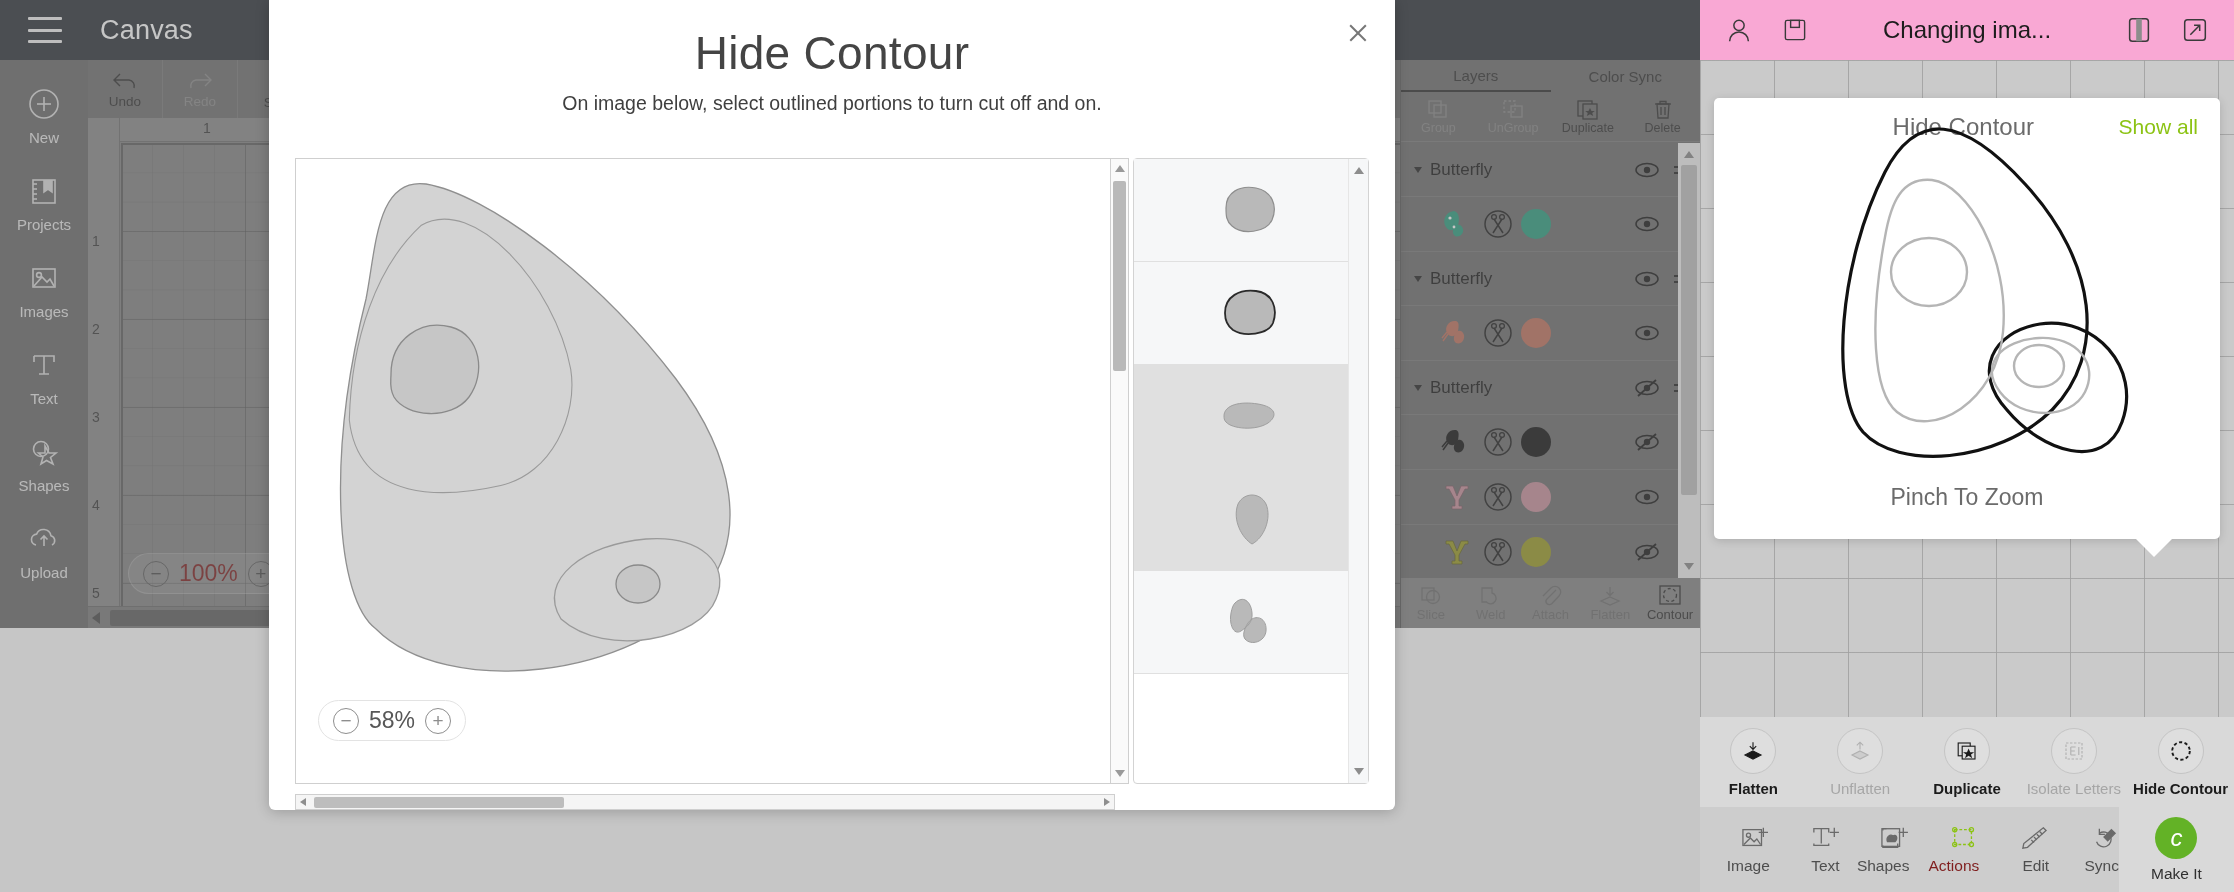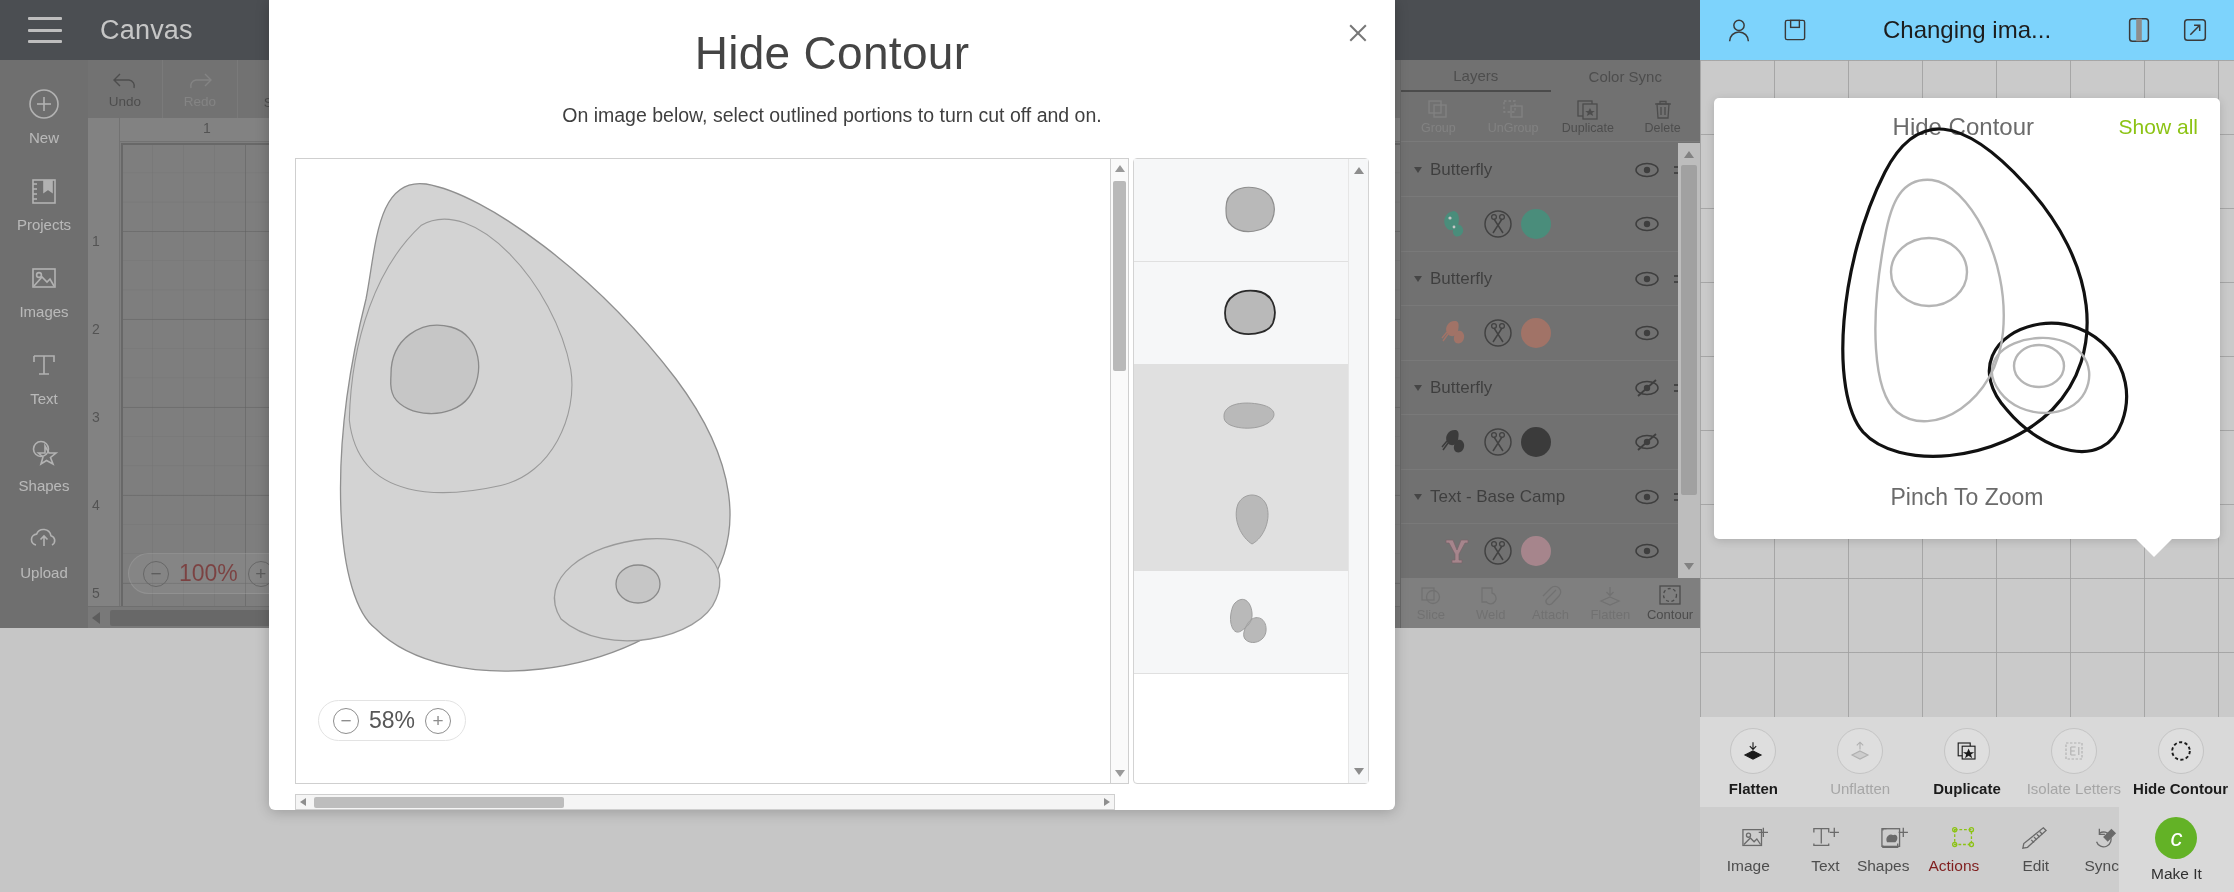--- a/index.html
+++ b/index.html
@@ -157,21 +157,21 @@
     box-shadow: 0 2px 14px rgba(0,0,0,.22);
   }
   .modal-close { position: absolute; right: 22px; top: 18px; width: 30px; height: 30px;
     cursor: pointer; }
   .modal-close::before, .modal-close::after { content: ""; position: absolute;
     left: 4px; top: 14px; width: 22px; height: 1.8px; background: #777; }
   .modal-close::before { transform: rotate(45deg); }
   .modal-close::after { transform: rotate(-45deg); }
   .modal-title { text-align: center; font-size: 46px; color: #444; font-weight: 400;
     padding-top: 26px; letter-spacing: .3px; }
-  .modal-sub { text-align: center; font-size: 19.5px; color: #3f3f3f; margin-top: 24px; }
+  .modal-sub { text-align: center; font-size: 19.5px; color: #3f3f3f; margin-top: 12px; }
 
   .modal-body { position: absolute; left: 26px; right: 26px; top: 158px; bottom: 26px;
     display: flex; }
   .preview-box { position: relative; flex: 1; border: 1px solid #cfcfcf;
     background: #fff; overflow: hidden; }
   .preview-art { position: absolute; left: 10px; top: 0; }
   .preview-vscroll { width: 18px; border: 1px solid #cfcfcf; border-left: none;
     background: #fafafa; position: relative; }
   .preview-vscroll .thumb { position: absolute; left: 2px; top: 22px; width: 13px;
     height: 190px; background: #b9b9b9; border-radius: 2px; }
@@ -209,21 +209,21 @@
   .contour-scroll .dn { bottom: 8px; border-top: 7px solid #8d8d8d; }
   .hide-all-wrap { height: 80px; display: flex; align-items: center;
     justify-content: center; background: #fff; }
   .hide-all-btn { padding: 9px 22px; border: 1.5px solid #97c11f; border-radius: 5px;
     color: #8aba12; font-size: 18px; background: #fff; cursor: pointer;
     font-weight: bold; letter-spacing: .4px; font-family: "Liberation Sans", sans-serif; }
 
   
   #mobile { position: absolute; right: 0; top: 0; width: 534px; height: 892px;
     background: #cfcfcf; }
-  .m-topbar { height: 60px; background: #7dd3fc; display: flex; align-items: center;
+  .m-topbar { height: 60px; background: #f9a8d4; display: flex; align-items: center;
     padding: 0 18px; gap: 14px; }
   .m-title { flex: 1; text-align: center; font-size: 24px; color: #1d1d1d; }
   .m-icon-btn { width: 42px; height: 42px; display: flex; align-items: center;
     justify-content: center; cursor: pointer; }
   .m-canvas-area { position: absolute; left: 0; right: 0; top: 60px; bottom: 175px;
     background: #cacaca; }
   .m-grid { position: absolute; inset: 0;
     background-image:
       linear-gradient(to right, rgba(160,160,160,.85) 1px, transparent 1px),
       linear-gradient(to bottom, rgba(160,160,160,.85) 1px, transparent 1px);
@@ -567,34 +567,20 @@
           <span class="eye-wrap">
               <svg viewBox="0 0 26 18" width="26" height="18">
                 <ellipse cx="13" cy="9" rx="11" ry="6.5" fill="none" stroke="#161616" stroke-width="1.5"></ellipse>
                 <circle cx="13" cy="9" r="3.2" fill="#161616"></circle>
                 <line x1="4" y1="17" x2="22" y2="1" stroke="#161616" stroke-width="1.8"></line>
               </svg>
             </span>
           <span class="drag-wrap"></span>
         </div>
 
-        <div class="layer-group">
-          <span class="caret"></span>
-          <span class="name">Text - Base Camp</span>
-          <span class="eye-wrap">
-              <svg viewBox="0 0 26 16" width="26" height="16">
-                <ellipse cx="13" cy="8" rx="11" ry="6.5" fill="none" stroke="#161616" stroke-width="1.5"></ellipse>
-                <circle cx="13" cy="8" r="3.2" fill="#161616"></circle>
-              </svg>
-            </span>
-          <span class="drag-wrap">
-              <i></i>
-              <i></i>
-            </span>
-        </div>
         <div class="layer-row">
           <span class="swatch-img">
               <svg viewBox="0 0 28 30" width="28" height="30">
                 <path d="M3 4 L10 4 L14 14 L18 4 L25 4 L25 7 L22 7 L16 18 L16 24 L19 24 L19 27 L9 27 L9 24 L12 24 L12 18 L6 7 L3 7 Z" fill="#c8909c" stroke="#7a5560" stroke-width="0.7"></path>
               </svg>
             </span>
           <span class="scissors"><svg viewBox="0 0 34 34" width="34" height="34">
                 <circle cx="17" cy="17" r="13" fill="none" stroke="#1d1d1d" stroke-width="1.5"></circle>
                 <circle cx="13" cy="10" r="2.4" fill="none" stroke="#1d1d1d" stroke-width="1.3"></circle>
                 <circle cx="21" cy="10" r="2.4" fill="none" stroke="#1d1d1d" stroke-width="1.3"></circle>

